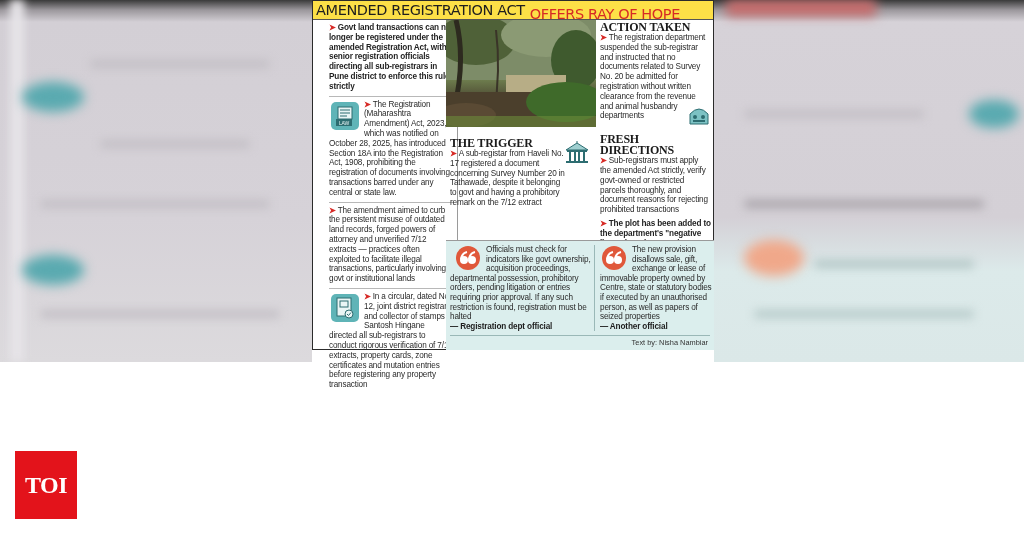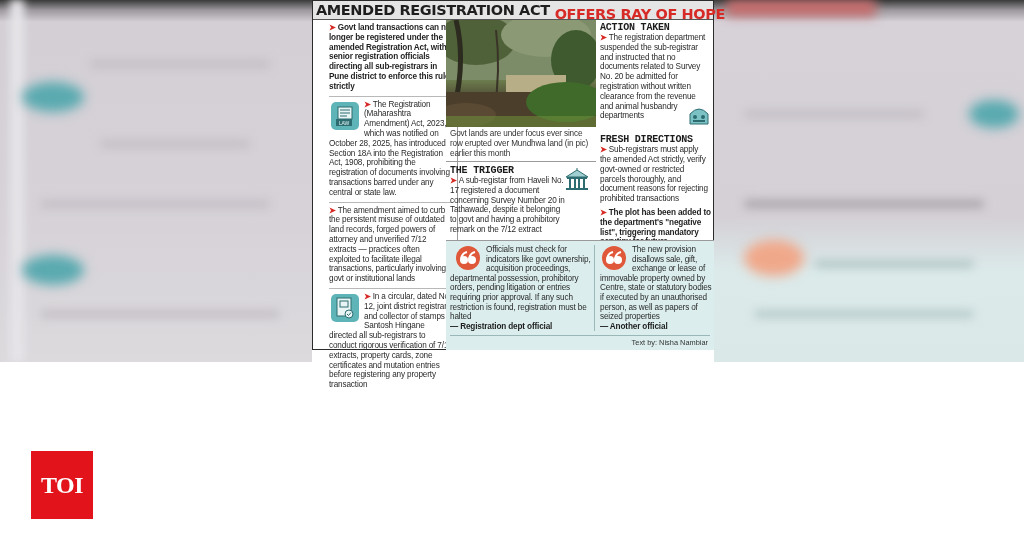--- a/index.html
+++ b/index.html
@@ -9,54 +9,54 @@
   
   .blur-band { position: absolute; top: 0; height: 362px; overflow: hidden; }
   .blur-left { left: 0; width: 312px; background: linear-gradient(180deg, #3a3a3a 0px, #9b979c 10px, #d3cfd5 22px, #d6d2d8 60%, #dcdadd 100%); }
   .blur-right { left: 714px; width: 310px; background: linear-gradient(180deg, #3a3a3a 0px, #9b979c 10px, #d6d2d8 22px, #d4d0d6 60%, #dceaea 75%, #dbe8e8 100%); }
   .blur-blob { position: absolute; border-radius: 50%; filter: blur(6px); }
   .blur-stripe { position: absolute; height: 8px; background: #c3bfc5; filter: blur(5px); border-radius: 4px; }
   .blur-edge-white { position: absolute; top: 0; bottom: 0; width: 14px; background: #e6e4e8; filter: blur(4px); }
 
   
   .info { position: absolute; left: 312px; top: 0; width: 402px; height: 350px; background: #ffffff; border: 1px solid #2b2b2b; }
-  .headline { height: 19px; background: #e5e5e5; border-bottom: 1px solid #555; display: flex; align-items: center; padding-left: 3px; font-family: "DejaVu Sans", sans-serif; font-weight: bold; font-size: 14.5px; letter-spacing: -0.4px; line-height: 19px; white-space: nowrap; }
+  .headline { height: 19px; background: #fde047; border-bottom: 1px solid #555; display: flex; align-items: center; padding-left: 3px; font-family: "DejaVu Sans", sans-serif; font-weight: normal; font-size: 14.5px; letter-spacing: -0.4px; line-height: 19px; white-space: nowrap; }
   .headline .dark { color: #1e1e1e; margin-right: 5px; }
   .headline .red { color: #d72a26; margin-top: 8px; }
 
   .col { position: absolute; font-family: "Liberation Sans", sans-serif; font-size: 8.2px; line-height: 9.8px; color: #2a2a2a; letter-spacing: -0.15px; }
   .col-left { left: 12px; top: 19px; width: 133px; height: 330px; border-right: 1px solid #9a9a9a; padding: 3px 4px 0 4px; }
   .col-mid { left: 133px; top: 19px; width: 150px; height: 220px; }
   .col-right { left: 283px; top: 19px; width: 118px; height: 220px; padding: 2px 3px 0 4px; }
 
   .arrow { color: #d72a26; font-weight: bold; margin-right: 2px; }
   .bold { font-weight: bold; color: #1f1f1f; }
   .para { margin-bottom: 4px; }
   .divider { border-top: 1px solid #b8b8b8; margin: 3px 0 3px 0; }
 
   .icon-box { float: left; width: 28px; height: 28px; margin: 2px 5px 2px 2px; border-radius: 5px; background: #5fb4b7; position: relative; }
   .icon-box svg { position: absolute; left: 0; top: 0; }
 
   .photo { position: relative; width: 150px; height: 107px; overflow: hidden; background: linear-gradient(180deg, #5c6b4a 0%, #7a8b64 25%, #9faa86 40%, #6f7f4f 55%, #4a4530 75%, #3a3326 100%); }
   .caption { font-size: 8.2px; line-height: 9.8px; color: #333; padding: 2px 4px 3px 4px; height: 35px; border-bottom: 1px solid #9a9a9a; }
-  .trigger { padding: 3px 4px 0 4px; height: 78px; position: relative; }
-  .section-title { font-family: Liberation Mono, monospace; font-weight: bold; font-size: 10px; line-height: 11px; color: #1b1b1b; letter-spacing: -0.2px; }
+  .trigger { padding: 3px 4px 0 4px; height: 78px; position: relative; margin-top: 8px; }
+  .section-title { font-family: Liberation Serif, serif; font-weight: bold; font-size: 12px; line-height: 11px; color: #1b1b1b; letter-spacing: -0.2px; }
   .bank-icon { position: absolute; right: 6px; top: 6px; }
 
   .quote-band { position: absolute; left: 133px; top: 239px; width: 268px; height: 110px; background: #dbeeed; border-top: 1px solid #9a9a9a; padding-left: 24px; }
   .quote { position: absolute; top: 4px; font-size: 8.2px; line-height: 9.6px; color: #2a2a2a; letter-spacing: -0.15px; }
   .quote-a { left: 4px; width: 142px; }
   .quote-b { left: 154px; width: 112px; }
   .quote-sep { position: absolute; left: 148px; top: 4px; width: 1px; height: 86px; background: #9ab8b7; }
   .quote-icon { float: left; width: 24px; height: 24px; border-radius: 50%; background: #e0583a; margin: 1px 6px 1px 6px; position: relative; }
   .attrib { font-weight: bold; color: #1d1d1d; }
   .credit-line { position: absolute; left: 4px; right: 4px; top: 94px; border-top: 1px solid #9ab8b7; }
   .credit { position: absolute; right: 6px; top: 97px; font-size: 7.4px; color: #333; }
 
-  .toi-logo { position: absolute; left: 31px; top: 451px; width: 62px; height: 68px; background: #e3131b; display: flex; align-items: center; justify-content: center; }
+  .toi-logo { position: absolute; left: 15px; top: 451px; width: 62px; height: 68px; background: #e3131b; display: flex; align-items: center; justify-content: center; }
   .toi-logo span { font-family: "Liberation Serif", serif; font-weight: bold; color: #ffffff; font-size: 24px; letter-spacing: -0.5px; }
 </style>
 </head>
 <body>
 
 <div class="stage">
 
   <div class="blur-band blur-left">
     <div class="blur-edge-white" style="left:10px;"></div>
     <div class="blur-blob" style="left:22px;top:82px;width:62px;height:30px;background:#5aaab0;"></div>
@@ -128,21 +128,20 @@
           <ellipse cx="130" cy="40" rx="25" ry="30" fill="#3f5a2e"></ellipse>
           <rect x="60" y="55" width="60" height="18" fill="#b7ad86"></rect>
           <path d="M10 0 Q20 40 8 90" stroke="#2d2a1f" stroke-width="5" fill="none"></path>
           <path d="M50 10 Q55 50 48 95" stroke="#3a3428" stroke-width="2" fill="none"></path>
           <rect x="0" y="72" width="150" height="35" fill="#4b3f2c"></rect>
           <ellipse cx="120" cy="82" rx="40" ry="20" fill="#3f6a2a"></ellipse>
           <ellipse cx="20" cy="95" rx="30" ry="12" fill="#5a4a34"></ellipse>
           <rect x="0" y="96" width="150" height="11" fill="#6a8a3a" opacity="0.6"></rect>
         </svg>
       </div>
-      <div class="caption">Govt lands are under focus ever since row erupted over Mundhwa land (in pic) earlier this month</div>
       <div class="trigger">
         <div class="section-title">THE TRIGGER</div>
         <svg class="bank-icon" width="26" height="24" viewBox="0 0 26 24">
           <polygon points="2,9 13,2 24,9" fill="#9fcfd0" stroke="#2d6d71" stroke-width="1"></polygon>
           <rect x="3" y="9" width="20" height="2" fill="#2d6d71"></rect>
           <rect x="5" y="11" width="2" height="9" fill="#2d6d71"></rect>
           <rect x="10" y="11" width="2" height="9" fill="#2d6d71"></rect>
           <rect x="14" y="11" width="2" height="9" fill="#2d6d71"></rect>
           <rect x="19" y="11" width="2" height="9" fill="#2d6d71"></rect>
           <rect x="2" y="20" width="22" height="2" fill="#2d6d71"></rect>

